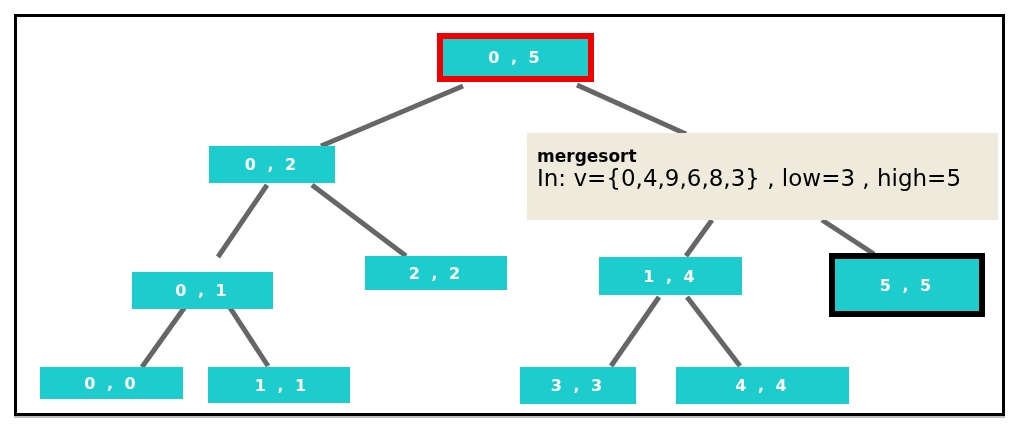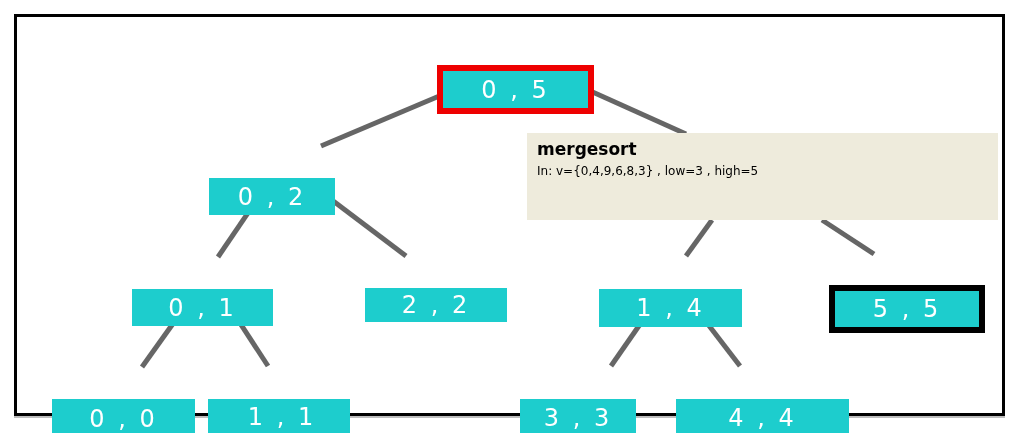--- a/index.html
+++ b/index.html
@@ -36,50 +36,49 @@
   }
   svg.edges line {
     stroke: var(--edge, #666666);
     stroke-width: 5;
   }
   .node {
     position: absolute;
     box-sizing: border-box;
     background: var(--node-fill, #1dcdcd);
     color: var(--node-text, #ffffff);
-    font-weight: normal;
-    font-size: 24px;
+    font-weight: bold;
+    font-size: 16px;
     letter-spacing: 3px;
     display: flex;
     align-items: center;
     justify-content: center;
     white-space: pre;
     cursor: default;
-    margin-top: 32px;
   }
   .node.highlight-red {
     border: 6px solid var(--root-border, #ee0000);
   }
   .node.highlight-black {
     border: 6px solid var(--active-border, #000000);
   }
   .tooltip {
     position: absolute;
     box-sizing: border-box;
     background: var(--tooltip-bg, #eeebdc);
     color: var(--tooltip-text, #000000);
-    padding: 5px 10px 8px 10px;
+    padding: 12px 10px 8px 10px;
   }
   .tooltip .title {
     font-weight: bold;
     font-size: 17px;
     line-height: 22px;
   }
   .tooltip .detail {
-    font-size: 12px;
+    font-size: 23px;
     line-height: 22px;
   }
 </style>
 </head>
 <body>
 
 <div class="stage">
   <div class="frame"></div>
   <svg class="edges" xmlns="http://www.w3.org/2000/svg">
       <line x1="463" y1="86" x2="321" y2="146"></line>
@@ -89,25 +88,25 @@
       <line x1="192" y1="297" x2="142" y2="367"></line>
       <line x1="223" y1="297" x2="268" y2="366"></line>
       <line x1="712" y1="220" x2="686" y2="256"></line>
       <line x1="822" y1="220" x2="874" y2="254"></line>
       <line x1="659" y1="297" x2="611" y2="366"></line>
       <line x1="687" y1="297" x2="740" y2="366"></line>
     </svg>
   <div>
       <div class="node highlight-red" style="left: 437px; top: 33px; width: 157px; height: 49px;">0 , 5</div>
       <div class="node" style="left: 209px; top: 146px; width: 126px; height: 37px;">0 , 2</div>
-      <div class="node" style="left: 132px; top: 257px; width: 141px; height: 37px;">0 , 1</div>
+      <div class="node" style="left: 132px; top: 272px; width: 141px; height: 37px;">0 , 1</div>
       <div class="node" style="left: 365px; top: 256px; width: 142px; height: 34px;">2 , 2</div>
       <div class="node" style="left: 599px; top: 257px; width: 143px; height: 38px;">1 , 4</div>
-      <div class="node highlight-black" style="left: 829px; top: 253px; width: 156px; height: 48px;">5 , 5</div>
-      <div class="node" style="left: 52px; top: 367px; width: 143px; height: 39px;">0 , 0</div>
+      <div class="node highlight-black" style="left: 829px; top: 253px; width: 156px; height: 64px;">5 , 5</div>
+      <div class="node" style="left: 40px; top: 367px; width: 143px; height: 32px;">0 , 0</div>
       <div class="node" style="left: 208px; top: 367px; width: 142px; height: 36px; padding-left: 6px;">1 , 1</div>
       <div class="node" style="left: 520px; top: 367px; width: 116px; height: 37px;">3 , 3</div>
       <div class="node" style="left: 676px; top: 367px; width: 173px; height: 37px;">4 , 4</div>
     </div>
   <div class="tooltip" style="left: 527px; top: 133px; width: 471px; height: 87px;">
     <div class="title">mergesort</div>
     <div class="detail">In: v={0,4,9,6,8,3} , low=3 , high=5</div>
   </div>
 </div>
 

